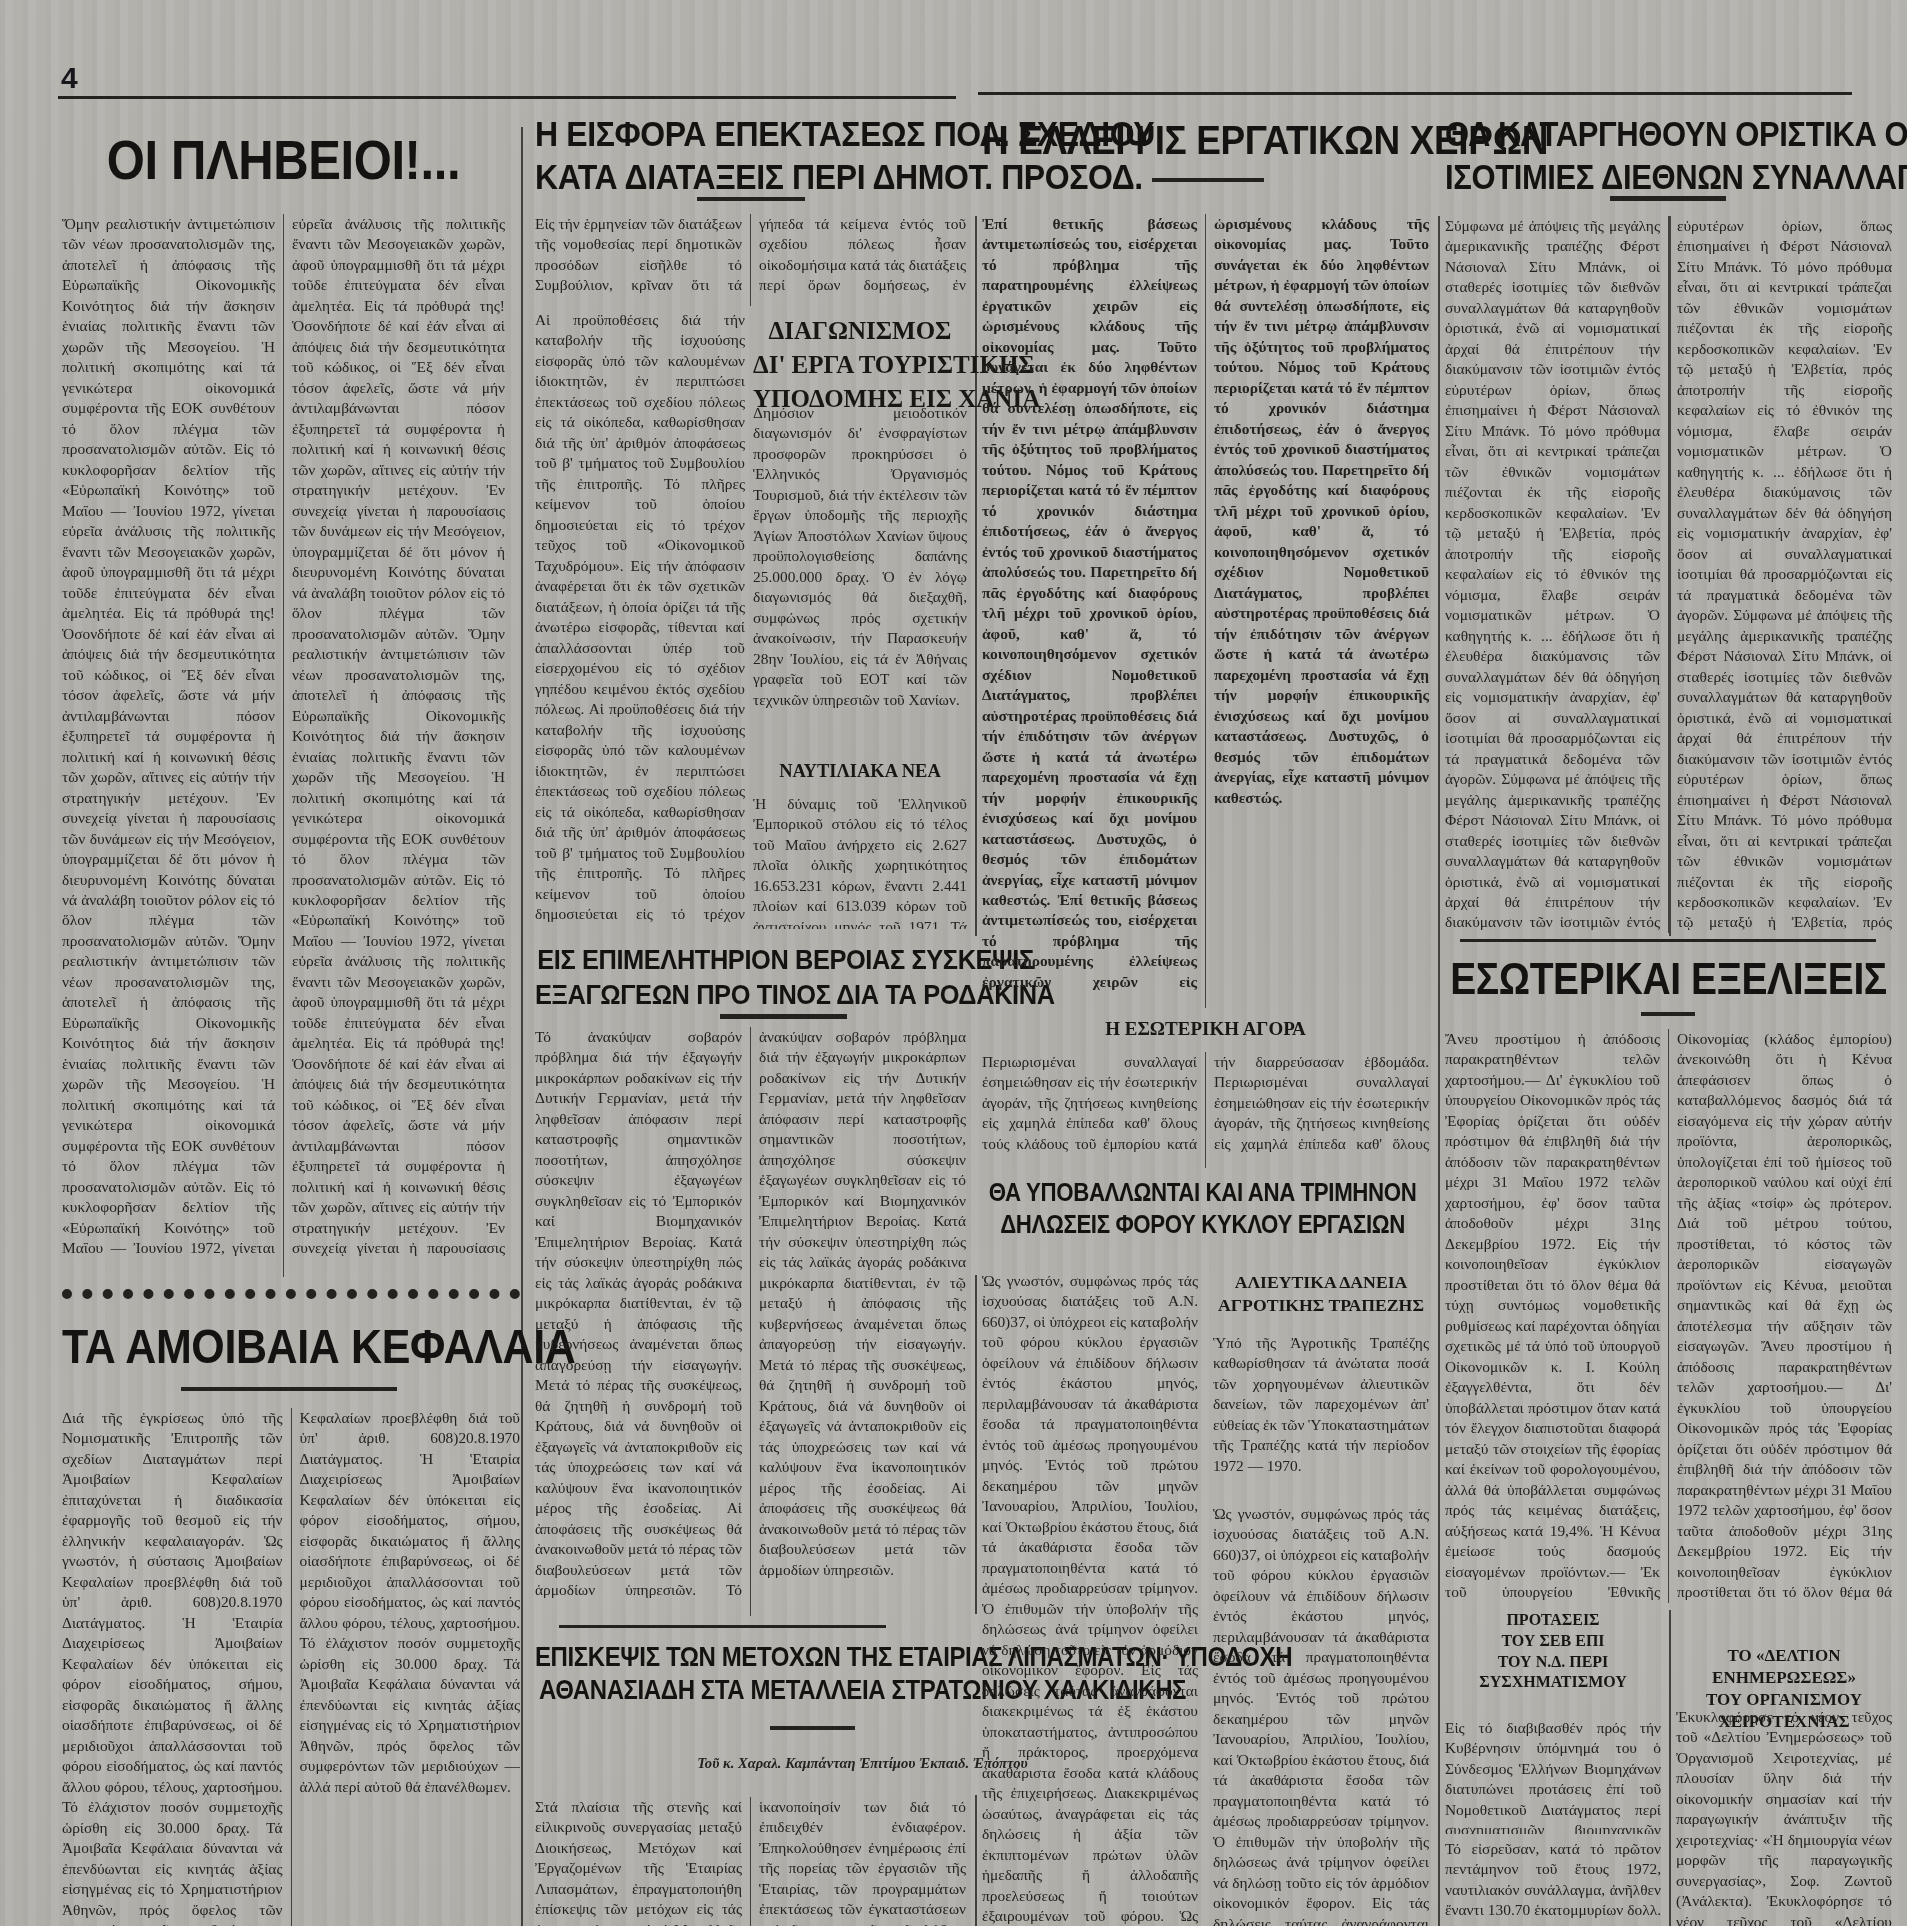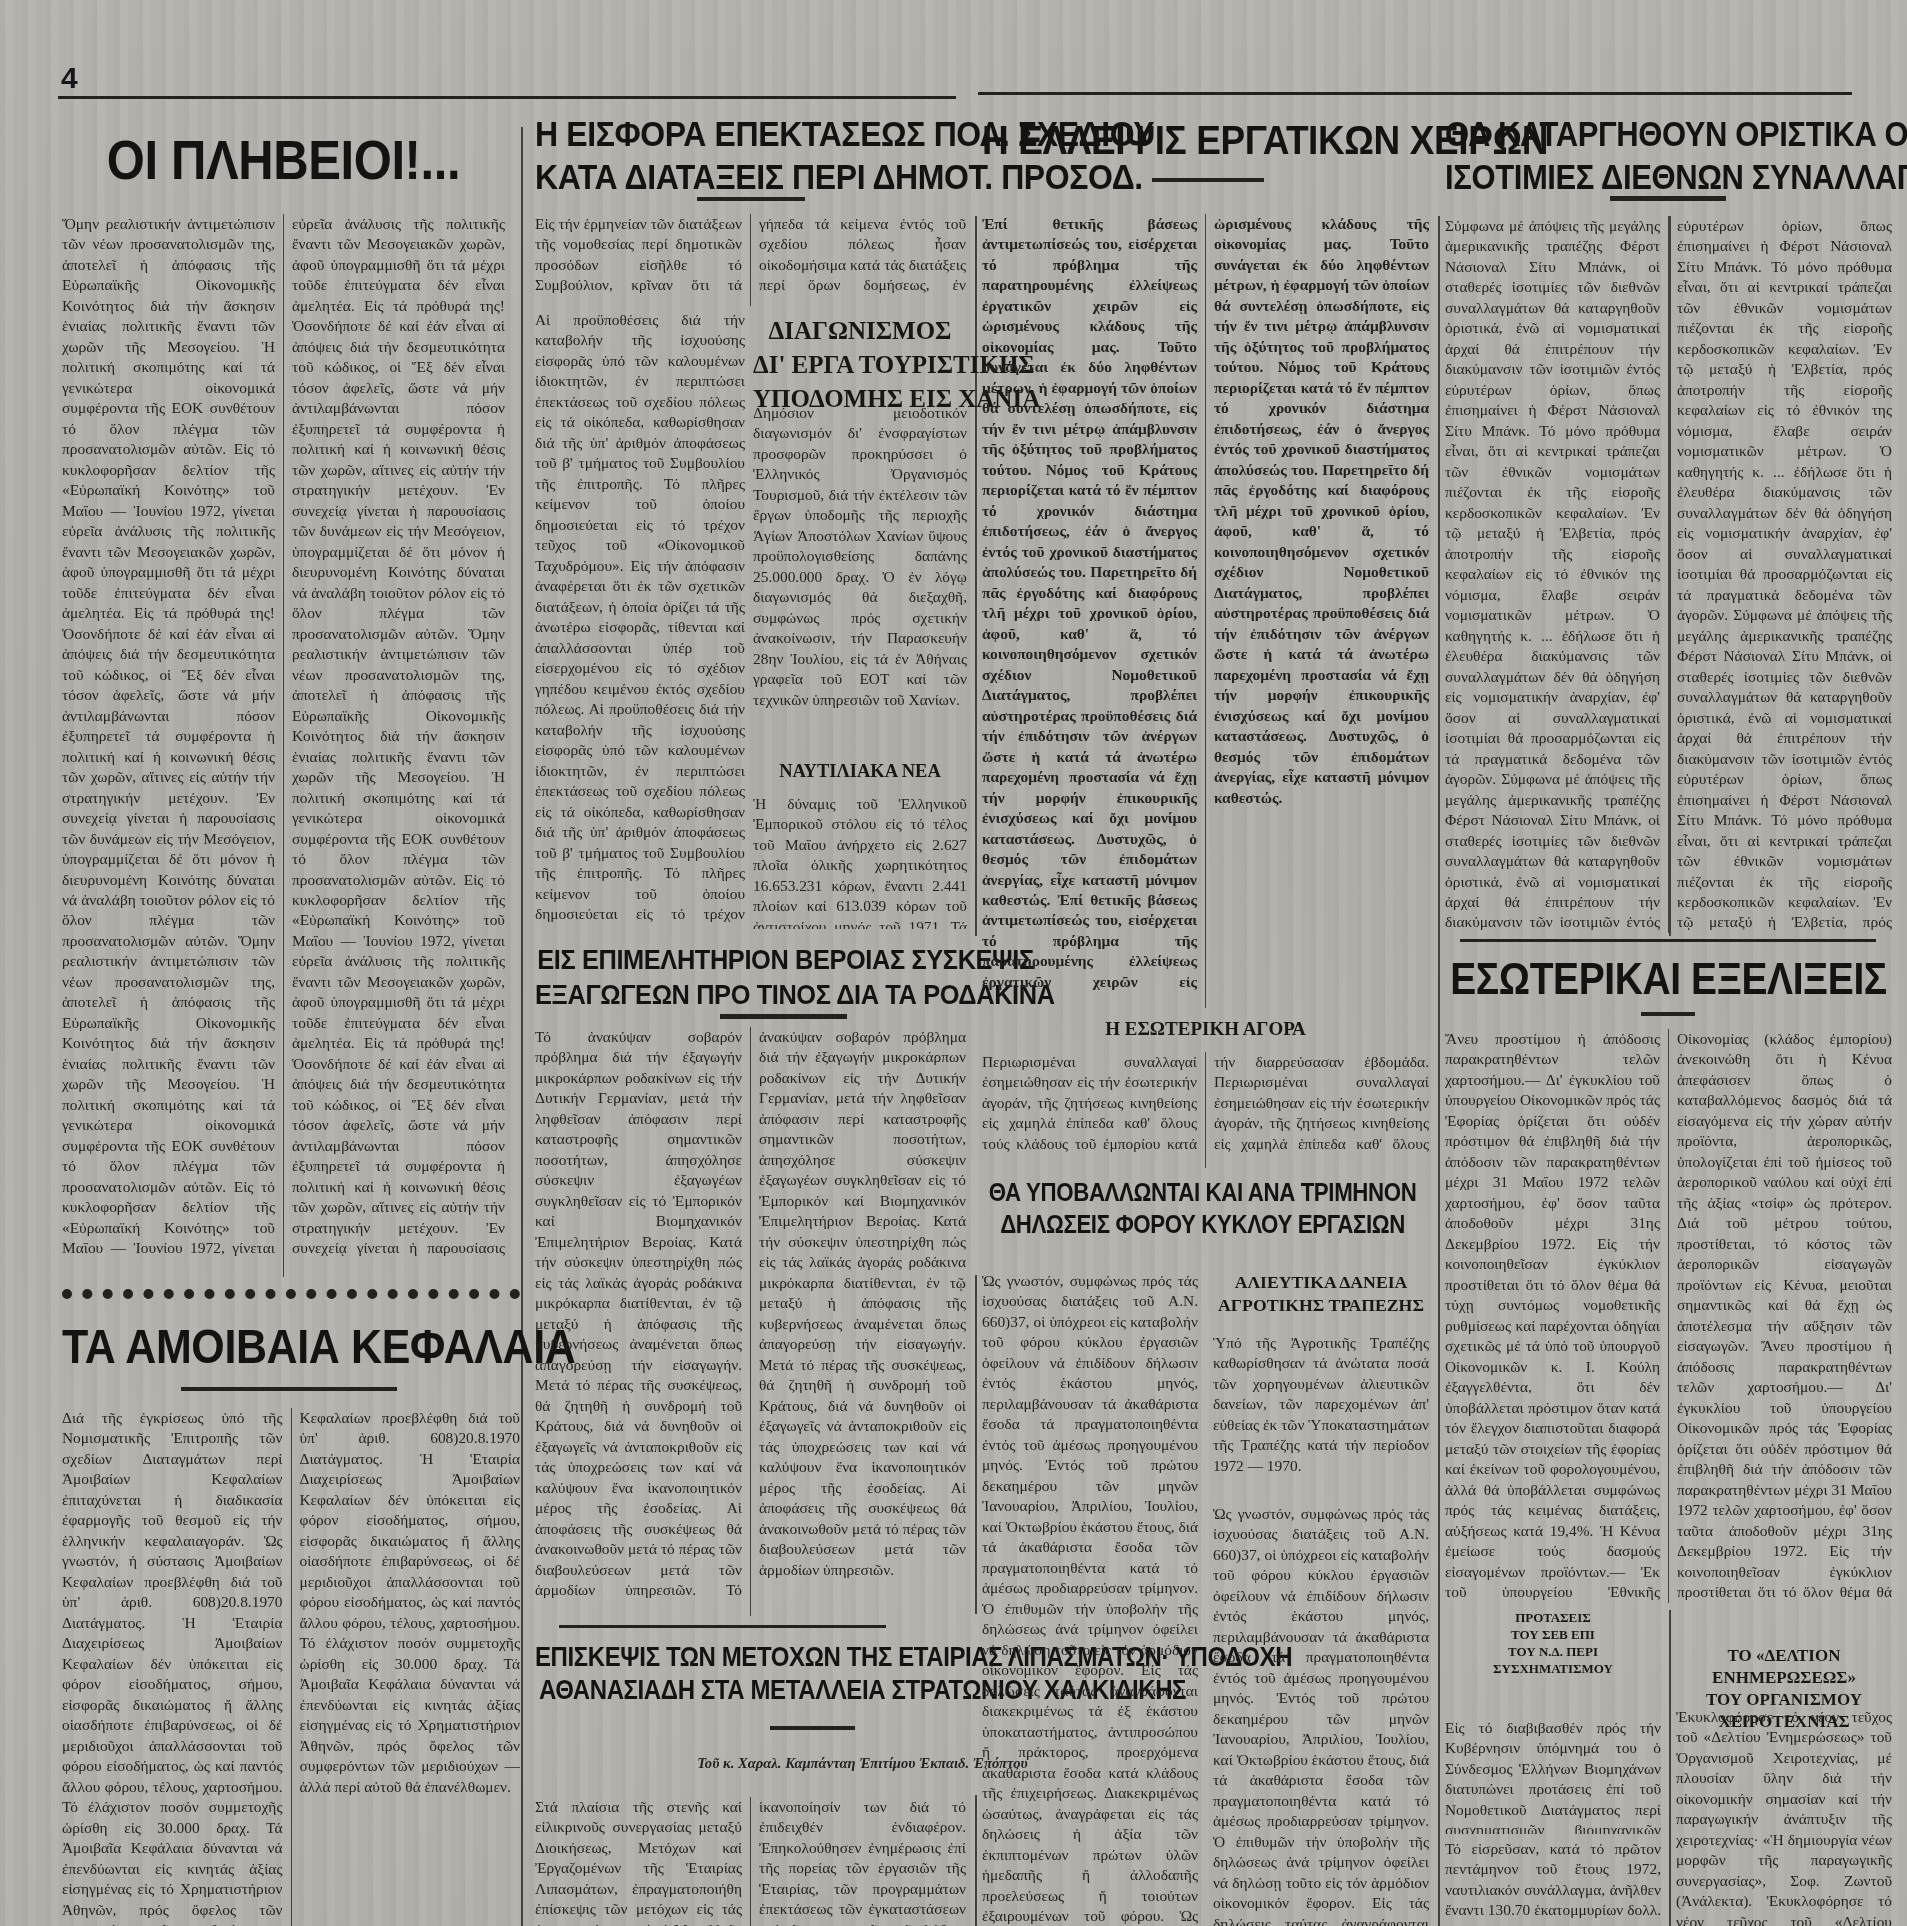--- a/index.html
+++ b/index.html
@@ -181,21 +181,21 @@
   <div class="abs display" style="left:1445px;top:955px;width:447px;font-size:39px;">
     <span class="ln">ΕΣΩΤΕΡΙΚΑΙ ΕΞΕΛΙΞΕΙΣ</span>
   </div>
   <div class="abs smallrule" style="left:1641px;top:1012px;width:54px;"></div>
   <div class="abs body" style="left:1445px;top:1029px;width:447px;height:574px;">
     <div class="cols2">
         <div class="flow">Ἄνευ προστίμου ἡ ἀπόδοσις παρακρατηθέντων τελῶν χαρτοσήμου.— Δι' ἐγκυκλίου τοῦ ὑπουργείου Οἰκονομικῶν πρός τάς Ἐφορίας ὁρίζεται ὅτι οὐδέν πρόστιμον θά ἐπιβληθῆ διά τήν ἀπόδοσιν τῶν παρακρατηθέντων μέχρι 31 Μαΐου 1972 τελῶν χαρτοσήμου, ἐφ' ὅσον ταῦτα ἀποδοθοῦν μέχρι 31ης Δεκεμβρίου 1972. Εἰς τήν κοινοποιηθεῖσαν ἐγκύκλιον προστίθεται ὅτι τό ὅλον θέμα θά τύχῃ συντόμως νομοθετικῆς ρυθμίσεως καί παρέχονται ὁδηγίαι σχετικῶς μέ τά ὑπό τοῦ ὑπουργοῦ Οἰκονομικῶν κ. Ι. Κούλη ἐξαγγελθέντα, ὅτι δέν ὑποβάλλεται πρόστιμον ὅταν κατά τόν ἔλεγχον διαπιστοῦται διαφορά μεταξύ τῶν στοιχείων τῆς ἐφορίας καί ἐκείνων τοῦ φορολογουμένου, ἀλλά θά ὑποβάλλεται συμφώνως πρός τάς κειμένας διατάξεις, αὐξήσεως κατά 19,4%. Ἡ Κένυα ἐμείωσε τούς δασμούς εἰσαγομένων προϊόντων.— Ἐκ τοῦ ὑπουργείου Ἐθνικῆς Οἰκονομίας (κλάδος ἐμπορίου) ἀνεκοινώθη ὅτι ἡ Κένυα ἀπεφάσισεν ὅπως ὁ καταβαλλόμενος δασμός διά τά εἰσαγόμενα εἰς τήν χώραν αὐτήν προϊόντα, ἀεροπορικῶς, ὑπολογίζεται ἐπί τοῦ ἡμίσεος τοῦ ἀεροπορικοῦ ναύλου καί οὐχί ἐπί τῆς ἀξίας «τσίφ» ὡς πρότερον. Διά τοῦ μέτρου τούτου, προστίθεται, τό κόστος τῶν ἀεροπορικῶν εἰσαγωγῶν προϊόντων εἰς Κένυα, μειοῦται σημαντικῶς καί θά ἔχῃ ὡς ἀποτέλεσμα τήν αὔξησιν τῶν εἰσαγωγῶν.   Ἄνευ προστίμου ἡ ἀπόδοσις παρακρατηθέντων τελῶν χαρτοσήμου.— Δι' ἐγκυκλίου τοῦ ὑπουργείου Οἰκονομικῶν πρός τάς Ἐφορίας ὁρίζεται ὅτι οὐδέν πρόστιμον θά ἐπιβληθῆ διά τήν ἀπόδοσιν τῶν παρακρατηθέντων μέχρι 31 Μαΐου 1972 τελῶν χαρτοσήμου, ἐφ' ὅσον ταῦτα ἀποδοθοῦν μέχρι 31ης Δεκεμβρίου 1972. Εἰς τήν κοινοποιηθεῖσαν ἐγκύκλιον προστίθεται ὅτι τό ὅλον θέμα θά τύχῃ συντόμως νομοθετικῆς ρυθμίσεως καί παρέχονται ὁδηγίαι σχετικῶς μέ τά ὑπό τοῦ ὑπουργοῦ Οἰκονομικῶν κ. Ι. Κούλη ἐξαγγελθέντα, ὅτι δέν ὑποβάλλεται πρόστιμον ὅταν κατά τόν ἔλεγχον διαπιστοῦται διαφορά μεταξύ τῶν στοιχείων τῆς ἐφορίας καί ἐκείνων τοῦ φορολογουμένου, ἀλλά θά ὑποβάλλεται συμφώνως πρός τάς κειμένας διατάξεις, αὐξήσεως κατά 19,4%. Ἡ Κένυα ἐμείωσε τούς δασμούς εἰσαγομένων προϊόντων.— Ἐκ τοῦ ὑπουργείου Ἐθνικῆς Οἰκονομίας (κλάδος ἐμπορίου) ἀνεκοινώθη ὅτι ἡ Κένυα ἀπεφάσισεν ὅπως ὁ καταβαλλόμενος δασμός διά τά εἰσαγόμενα εἰς τήν χώραν αὐτήν προϊόντα, ἀεροπορικῶς, ὑπολογίζεται ἐπί τοῦ ἡμίσεος τοῦ ἀεροπορικοῦ ναύλου καί οὐχί ἐπί τῆς ἀξίας «τσίφ» ὡς πρότερον. Διά τοῦ μέτρου τούτου, προστίθεται, τό κόστος τῶν ἀεροπορικῶν εἰσαγωγῶν προϊόντων εἰς Κένυα, μειοῦται σημαντικῶς καί θά ἔχῃ ὡς ἀποτέλεσμα τήν αὔξησιν τῶν εἰσαγωγῶν.</div>
       </div>
   </div>
 
-  <div class="abs sub" style="left:1445px;top:1610px;width:216px;font-size:13px;line-height:1.3;">
+  <div class="abs sub" style="left:1445px;top:1610px;width:216px;font-size:16px;line-height:1.3;">
     <span class="ln">ΠΡΟΤΑΣΕΙΣ</span>
     <span class="ln">ΤΟΥ ΣΕΒ ΕΠΙ</span>
     <span class="ln">ΤΟΥ Ν.Δ. ΠΕΡΙ</span>
     <span class="ln">ΣΥΣΧΗΜΑΤΙΣΜΟΥ</span>
   </div>
   <div class="abs body" style="left:1445px;top:1718px;width:216px;height:116px;">
     <div class="flow">Εἰς τό διαβιβασθέν πρός τήν Κυβέρνησιν ὑπόμνημά του ὁ Σύνδεσμος Ἑλλήνων Βιομηχάνων διατυπώνει προτάσεις ἐπί τοῦ Νομοθετικοῦ Διατάγματος περί συσχηματισμῶν βιομηχανικῶν μονάδων, τό ὁποῖον ὑπέβαλε πρός τόν ὑπουργόν τῶν Οἰκονομικῶν.</div>
   </div>
   <div class="abs body" style="left:1445px;top:1839px;width:216px;height:154px;">
     <div class="flow">Τό εἰσρεῦσαν, κατά τό πρῶτον πεντάμηνον τοῦ ἔτους 1972, ναυτιλιακόν συνάλλαγμα, ἀνῆλθεν ἔναντι 130.70 ἑκατομμυρίων δολλ. τοῦ ἀντιστοίχου πενταμήνου τοῦ προηγουμένου ἔτους, σημειωθείσης οὕτω σημαντικῆς αὐξήσεως.</div>

